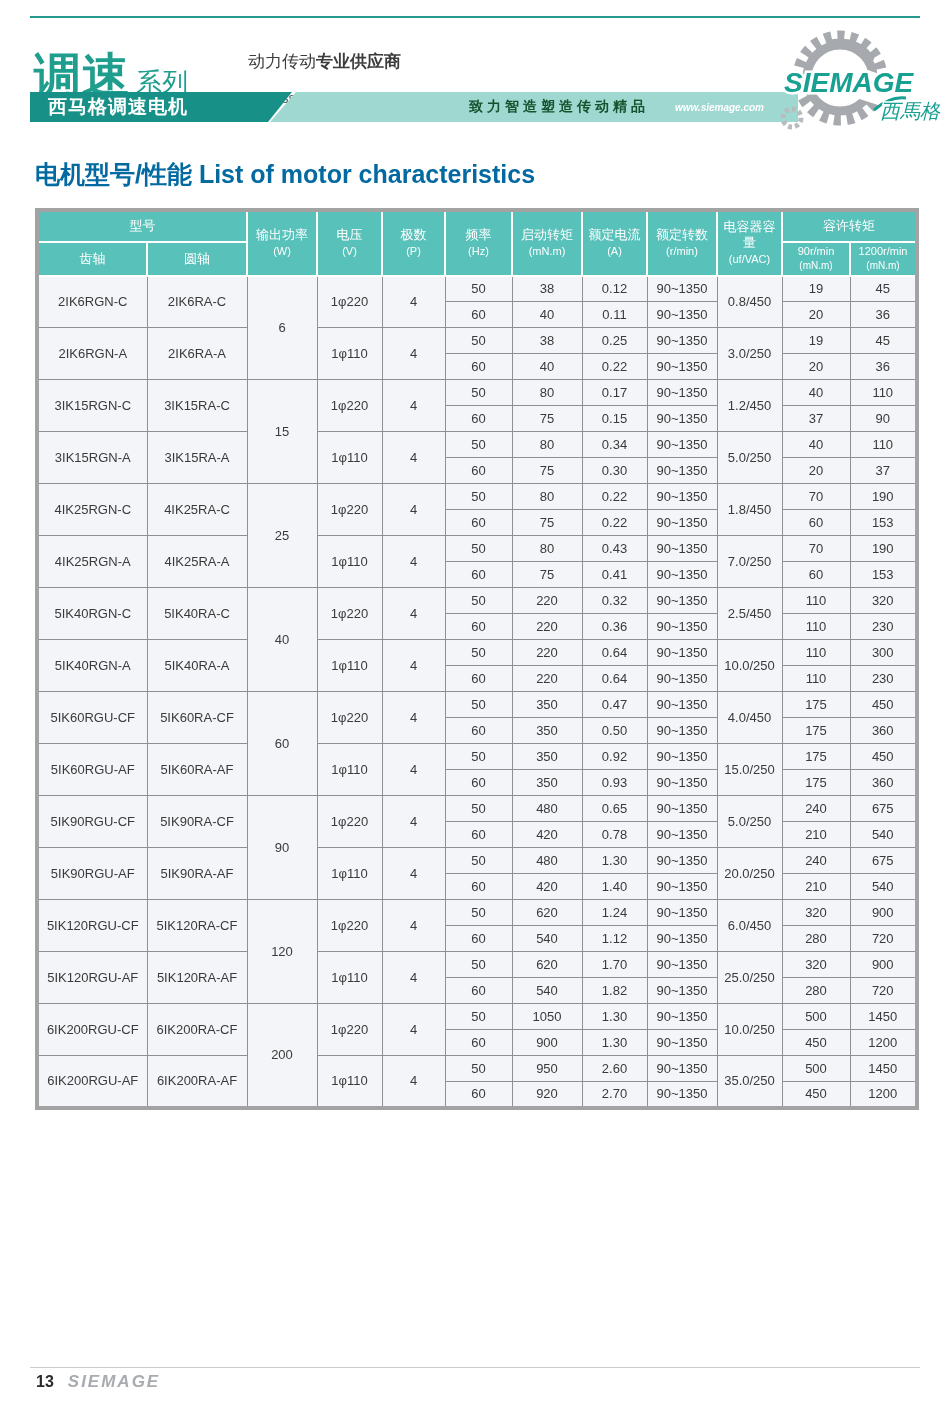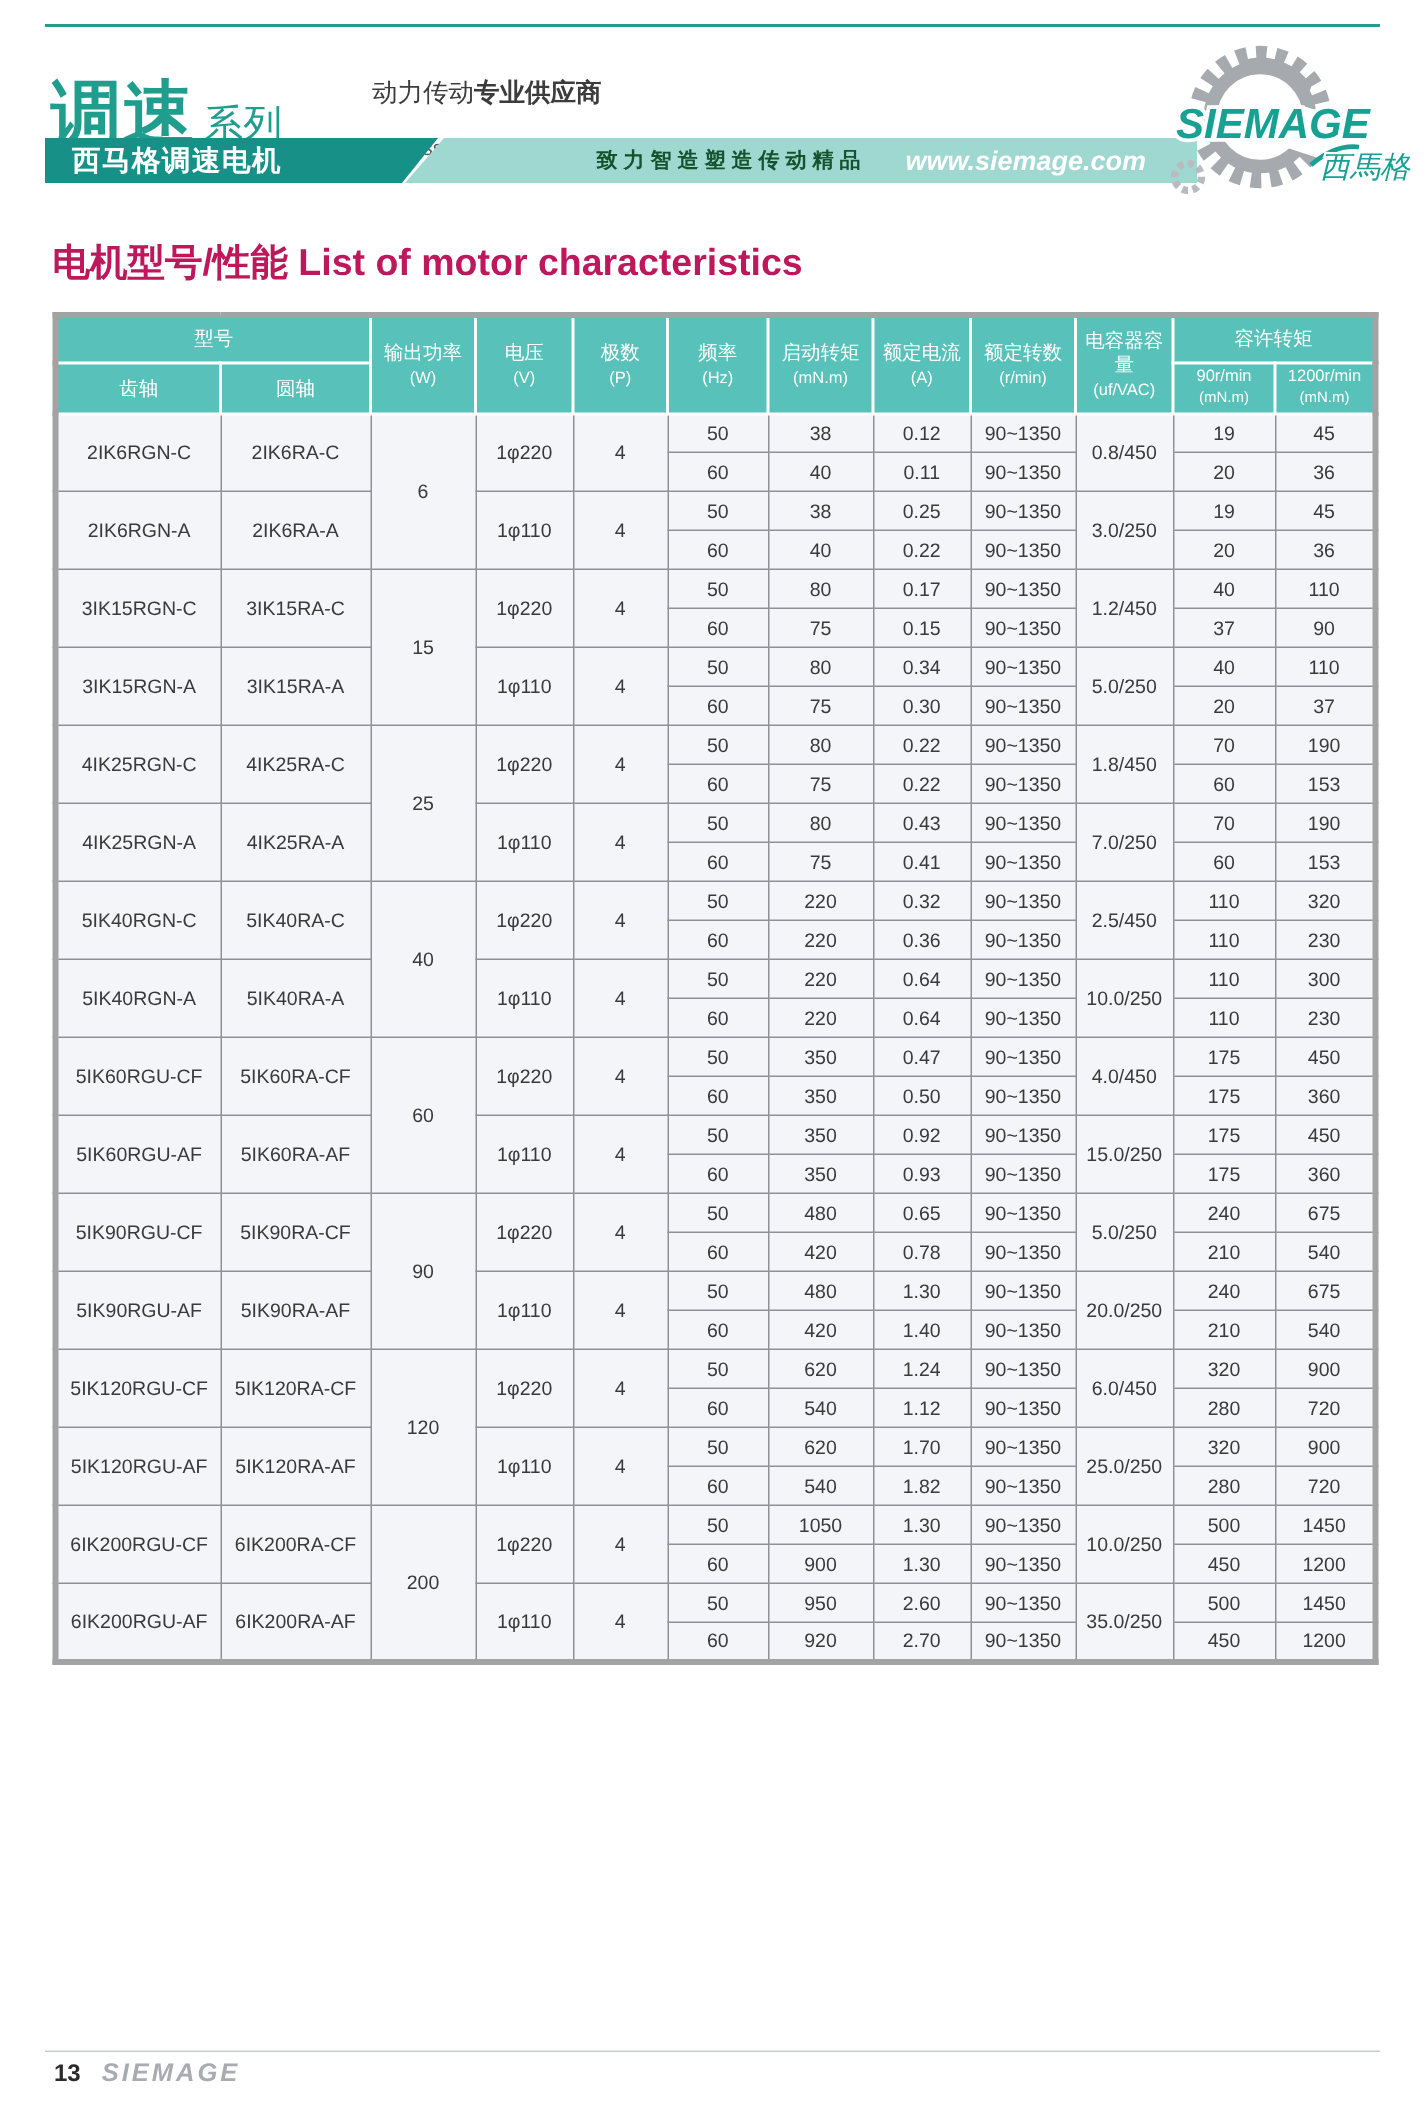--- a/index.html
+++ b/index.html
@@ -16,33 +16,33 @@
   .series-suffix { font-size:26px; color:#1f9e8e; margin-left:6px; }
 
   
   .banner-dark { position:absolute; left:30px; top:92px; width:262px; height:30px; background:#179188;
                  clip-path:polygon(0 0, 100% 0, calc(100% - 24px) 100%, 0 100%); display:flex; align-items:center; }
   .banner-dark-label { color:#ffffff; font-weight:bold; font-size:19px; letter-spacing:1px; padding-left:18px; }
   .banner-light { position:absolute; left:270px; top:92px; width:528px; height:30px; background:#9fd7d1;
                   clip-path:polygon(26px 0, 100% 0, 100% 100%, 0 100%);
                   display:flex; align-items:center; justify-content:flex-end; gap:26px; padding-right:34px; }
   .banner-slogan { color:#14532d; font-weight:bold; font-size:14px; letter-spacing:4px; white-space:nowrap; }
-  .banner-site { color:#ffffff; font-weight:bold; font-style:italic; font-size:18px; white-space:nowrap; }
+  .banner-site { color:#ffffff; font-weight:bold; font-style:italic; font-size:10px; white-space:nowrap; }
 
   
   .tagline { position:absolute; left:248px; top:50px; }
   .tagline-zh { font-size:17px; color:#3c3c3c; }
   .tagline-zh b { font-weight:bold; }
   .tagline-en { font-size:14px; color:#5a5a5a; margin-top:17px; }
 
   
   .logo { position:absolute; left:778px; top:26px; width:168px; height:108px; }
 
   
-  .page-title { position:absolute; left:35px; top:158px; font-size:25px; font-weight:bold; color:#be185d; }
+  .page-title { position:absolute; left:35px; top:158px; font-size:25px; font-weight:bold; color:#0369a1; }
 
   
   .table-wrap { position:absolute; left:35px; top:208px; width:880px; }
   table.spec { border-collapse:collapse; table-layout:fixed; width:880px; border:4px solid #a3a3a3; }
   table.spec thead th { background:#58c1ba; color:#ffffff; font-weight:normal; border:2px solid #ffffff;
                         font-size:13px; line-height:1.25; text-align:center; vertical-align:middle; padding:2px 0; }
   table.spec thead tr.h1 th { height:32px; }
   table.spec thead tr.h2 th { height:30px; }
   table.spec thead th .sub { font-size:11px; }
   table.spec thead th.small { font-size:11px; }

